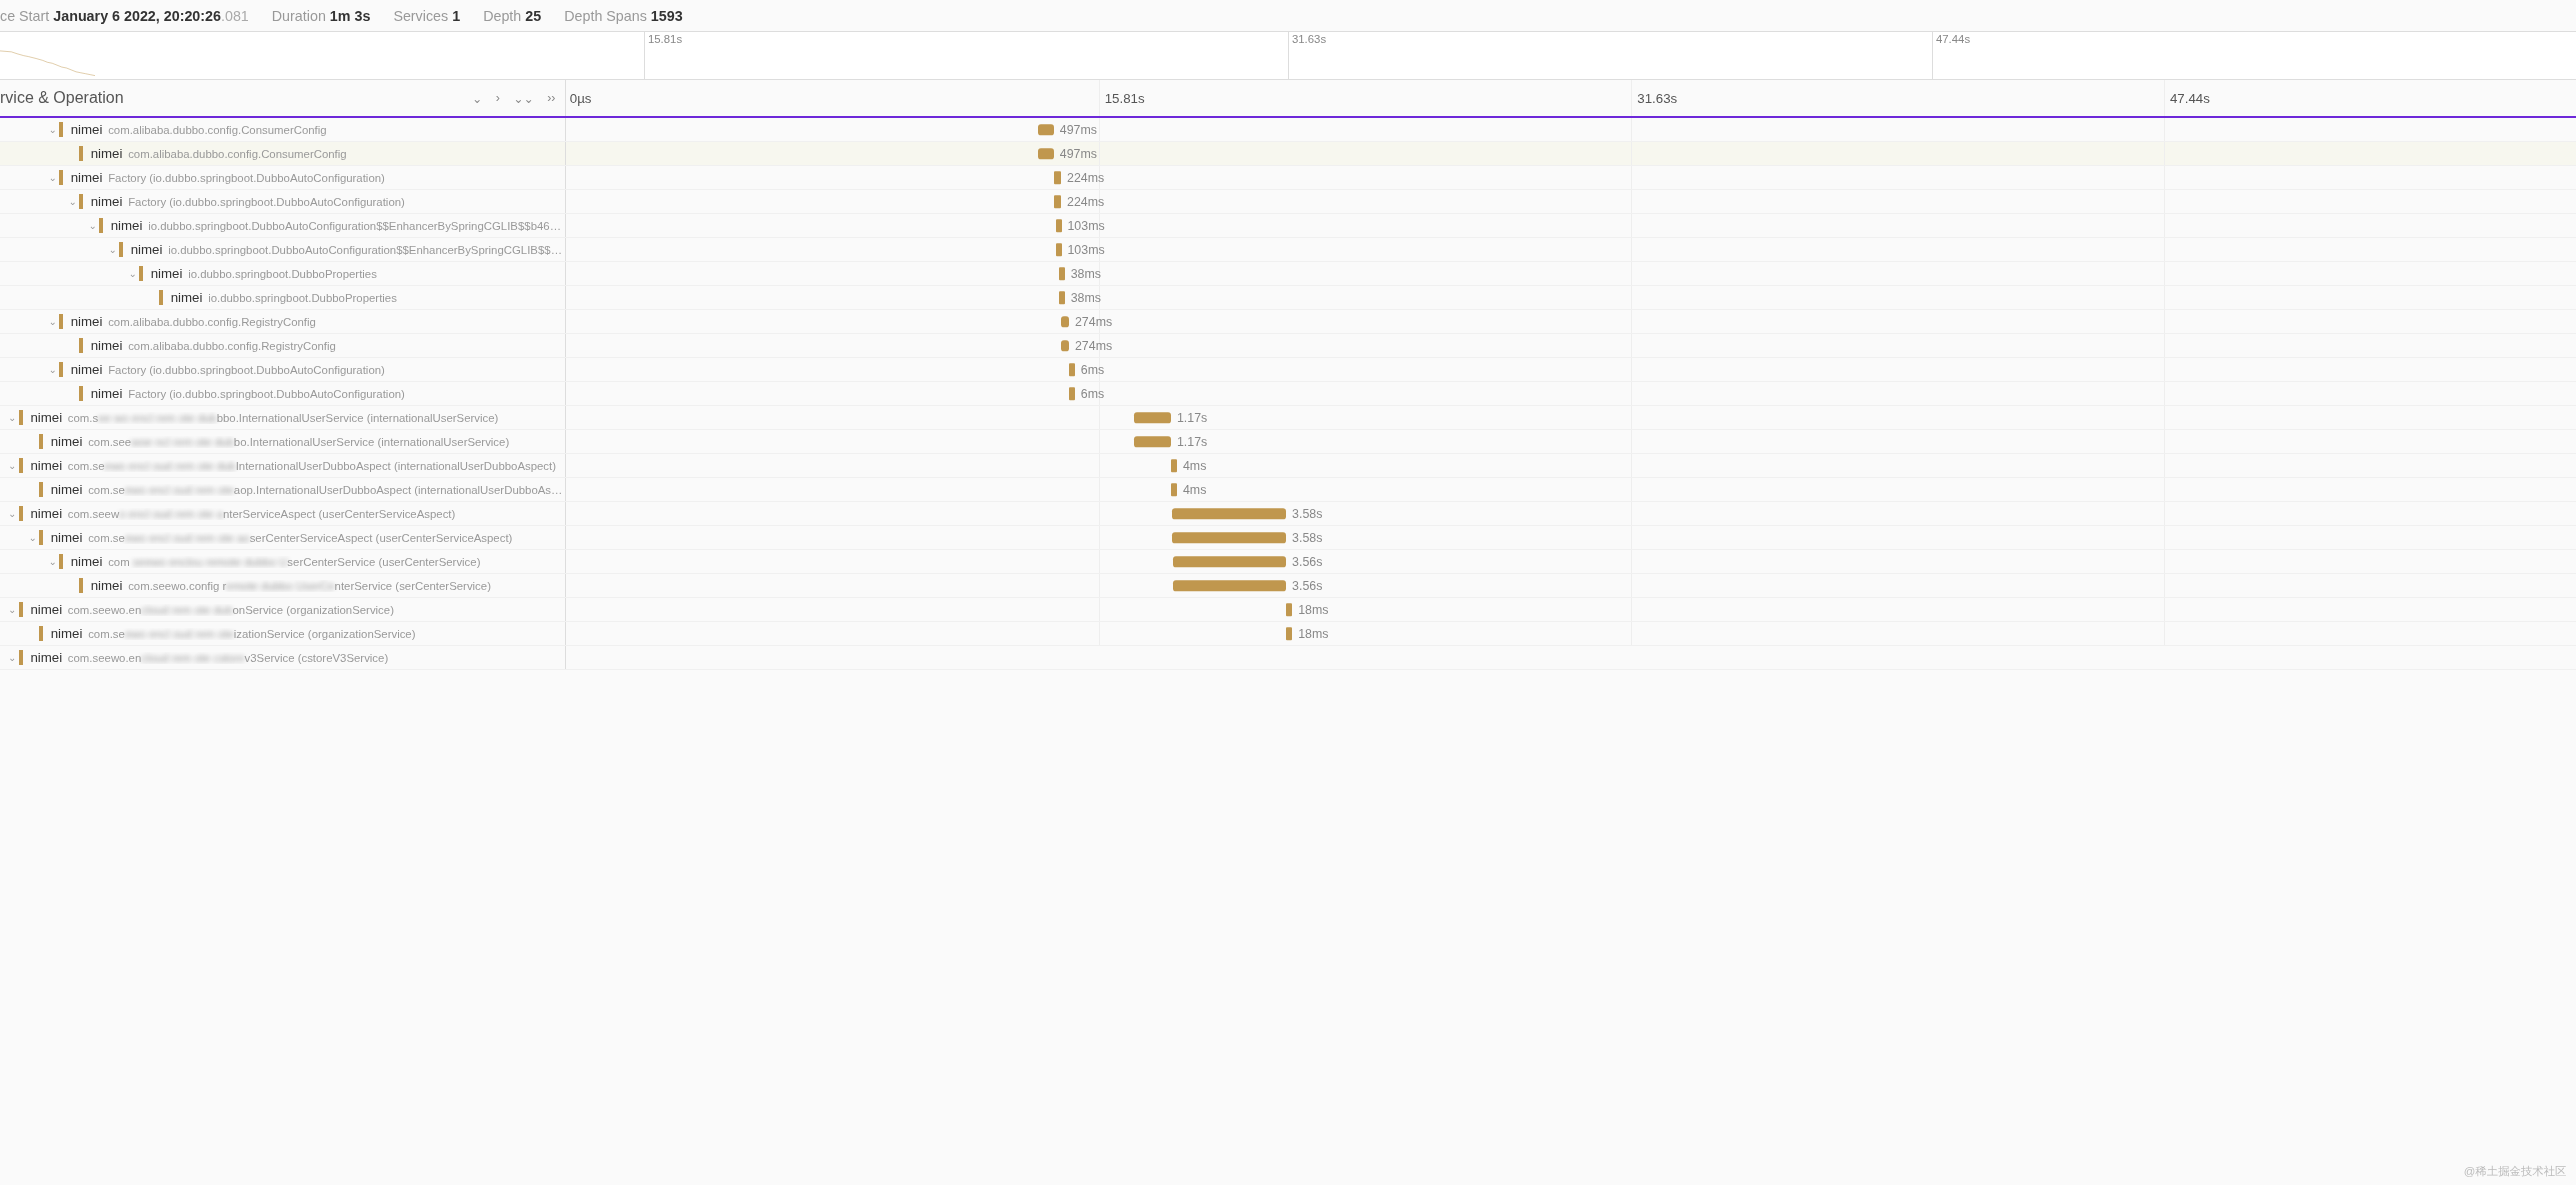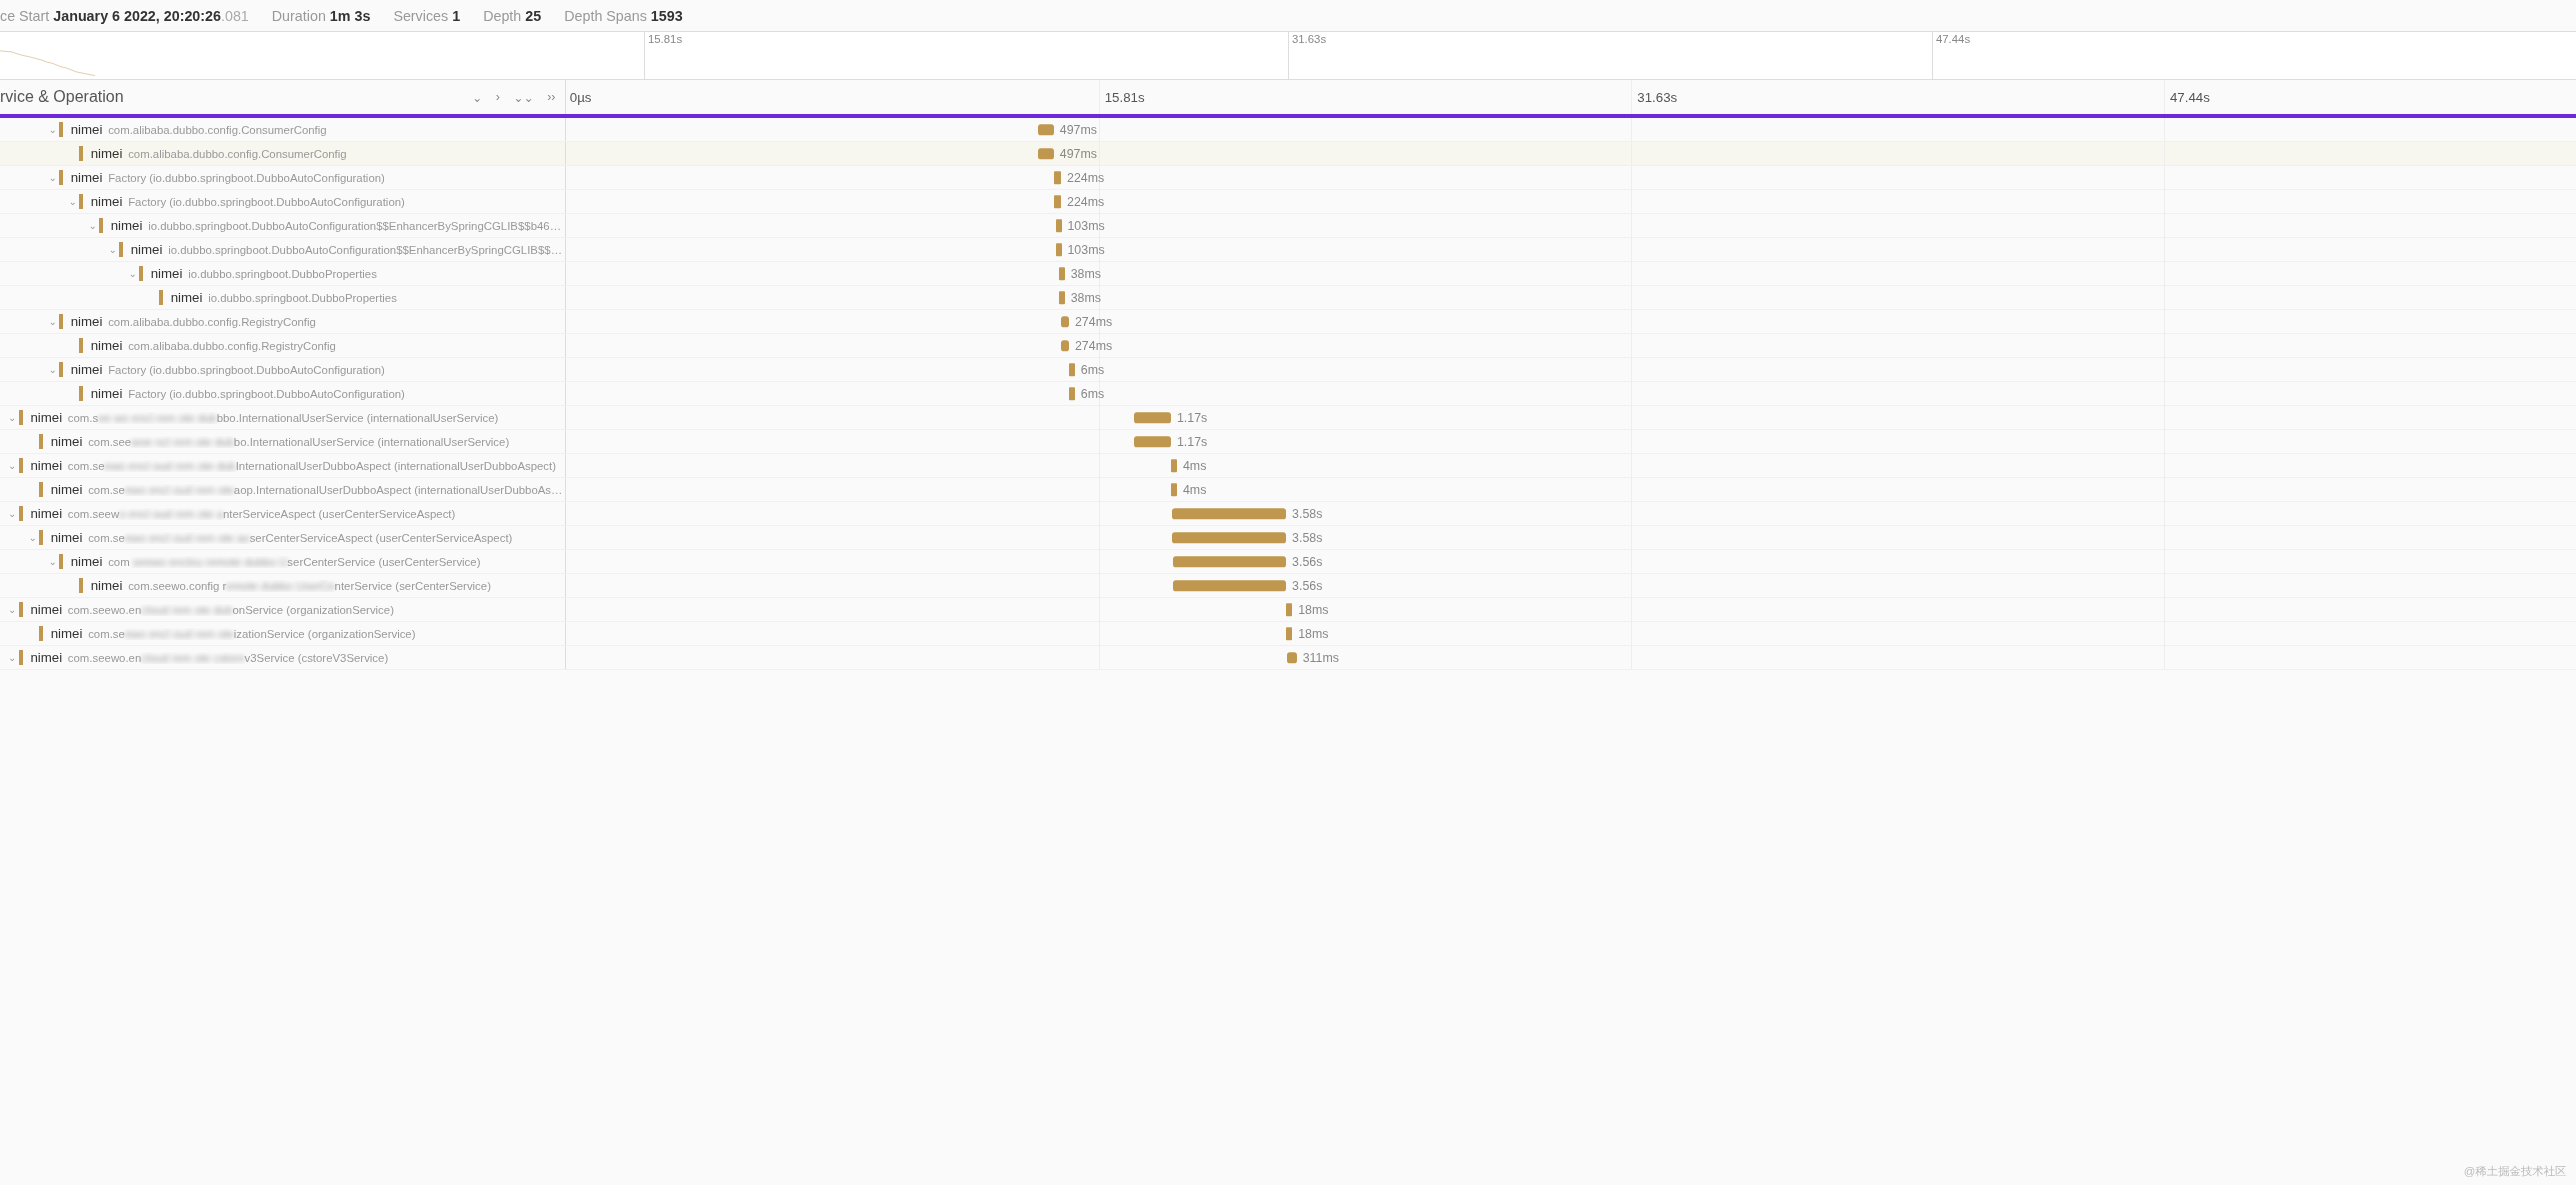--- a/index.html
+++ b/index.html
@@ -4,21 +4,21 @@
 <style>
 * { margin: 0; padding: 0; box-sizing: border-box; font-family: -apple-system, BlinkMacSystemFont, "Segoe UI", Helvetica, Arial, sans-serif; }
 body { background: #fafafa; color: #333; font-size: 13.3px; overflow: hidden; }
 .header { padding: 7.6px 0 7.6px 0; display: flex; gap: 23px; align-items: center; font-size: 14.3px; color: #999; }
 .header .label { color: #999; }
 .header .value { color: #333; font-weight: 600; }
 .header .value.light { color: #aaa; font-weight: 500; }
 .minimap { height: 49px; border-top: 1px solid #ddd; border-bottom: 1px solid #ddd; position: relative; background: #fff; }
 .minimap .tick { position: absolute; top: 0; font-size: 11.4px; color: #888; border-left: 1px solid #ddd; height: 100%; padding-left: 2.9px; padding-top: 1px; }
 .minimap .trace-line { position: absolute; top: 17px; left: 0; right: 0; height: 28.5px; }
-.axis { display: flex; border-bottom: 4px solid #6d28d9; height: 38px; align-items: center; justify-content: center; }
+.axis { display: flex; border-bottom: 2px solid #6d28d9; height: 38px; align-items: center; justify-content: center; }
 .axis-left { width: 566px; display: flex; align-items: center; justify-content: space-between; padding: 0 9.5px 0 0; border-right: 1px solid #ddd; height: 100%; }
 .axis-left .title { font-size: 16px; font-weight: 500; color: #555; }
 .axis-left .controls { display: flex; gap: 13.3px; color: #888; }
 .axis-left .controls span { cursor: pointer; font-size: 12.4px; }
 .axis-right { flex: 1; display: flex; height: 100%; position: relative; }
 .axis-right .tick { position: absolute; top: 50%; transform: translateY(-50%); font-size: 13.3px; color: #555; }
 .axis-right .grid { position: absolute; top: 0; bottom: 0; border-left: 1px solid #eee; }
 .rows { overflow-y: auto; height: calc(100vh - 103px); }
 .row { display: flex; height: 24px; align-items: center; border-bottom: 1px solid #f0f0f0; }
 .row.hl { background: #f7f7ef; }
@@ -431,24 +431,17 @@
       </div>
     </div>
     <div class="row">
       <div class="row-left">
         <span class="indent" style="width: 5.7px;"></span>
         <span class="chev">⌄</span>
         <span class="bar-svc"></span>
         <span class="svc">nimei</span>
         <span class="op"><span>com.seewo.en</span><span class="blur">cloud rem ote cstore</span><span>v3Service (cstoreV3Service)</span></span>
       </div>
-      <div class="row-right">
-        <div class="grid" style="left: 26.5%;"></div>
-        <div class="grid" style="left: 53%;"></div>
-        <div class="grid" style="left: 79.5%;"></div>
-        <div class="span-bar" style="left: 35.873%; width: 0.493651%;"></div>
-        <div class="span-label" style="left: calc(36.3667% + 5.7px);">311ms</div>
-      </div>
     </div>
   </div>
 
 <div class="watermark">@稀土掘金技术社区</div>
 
 
 </body></html>

